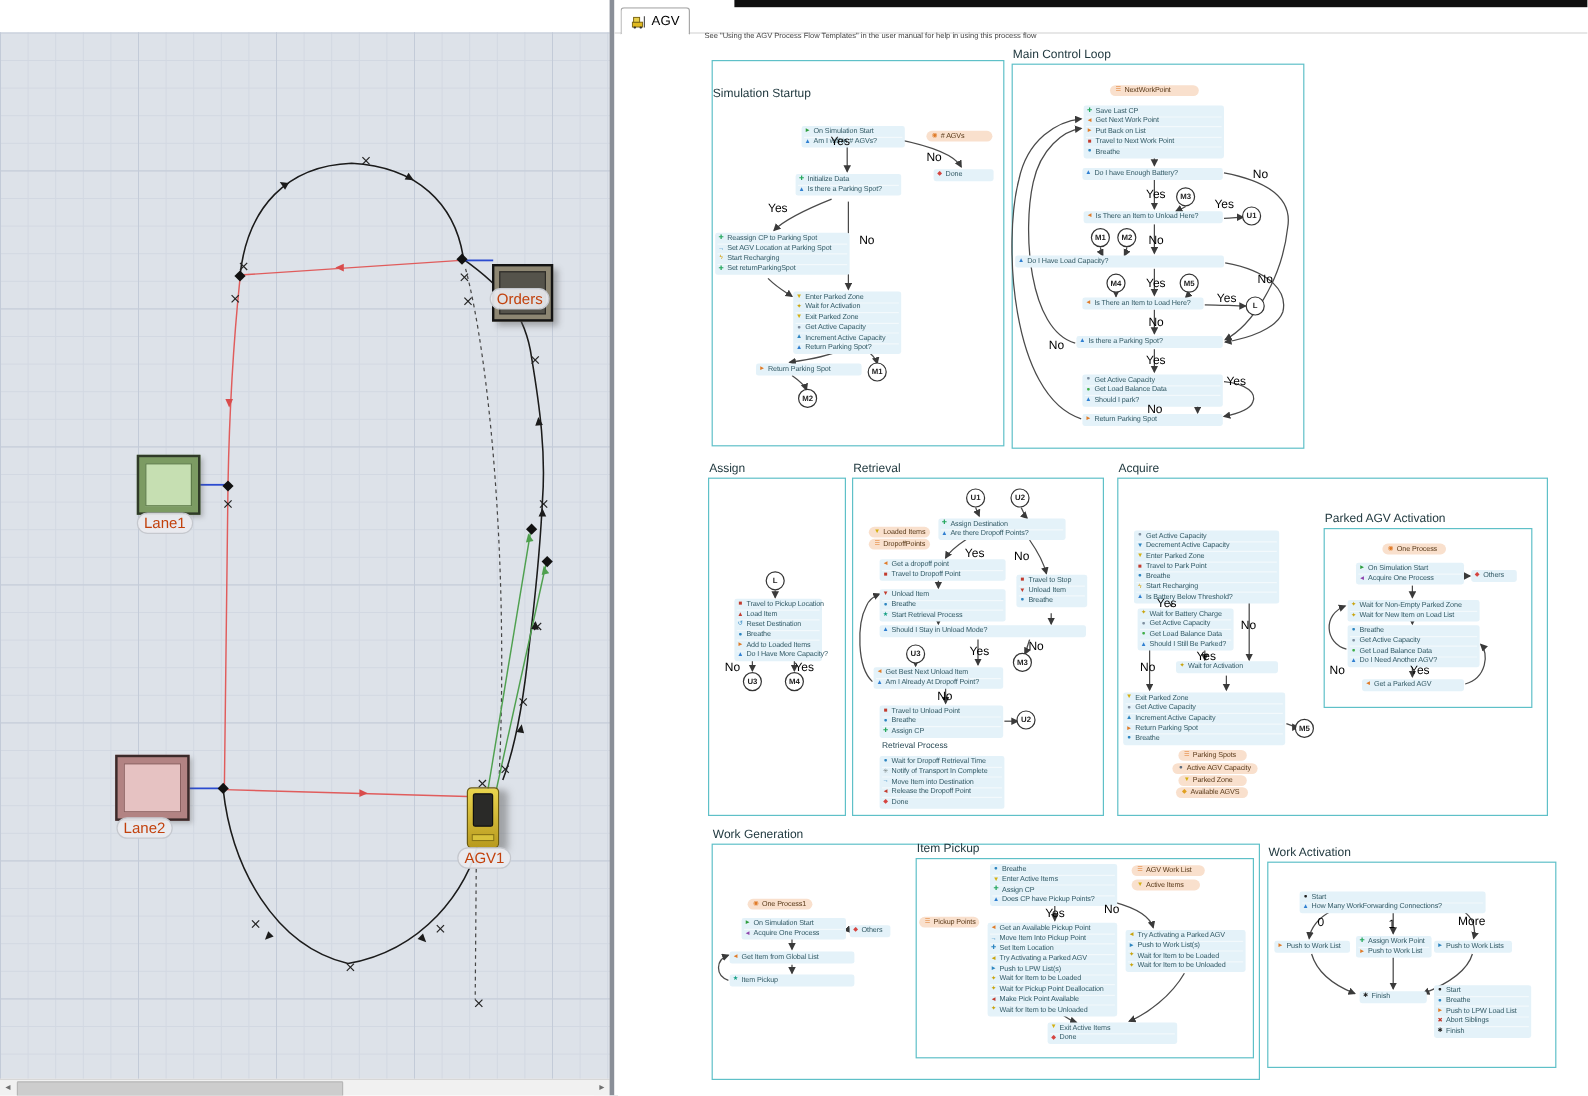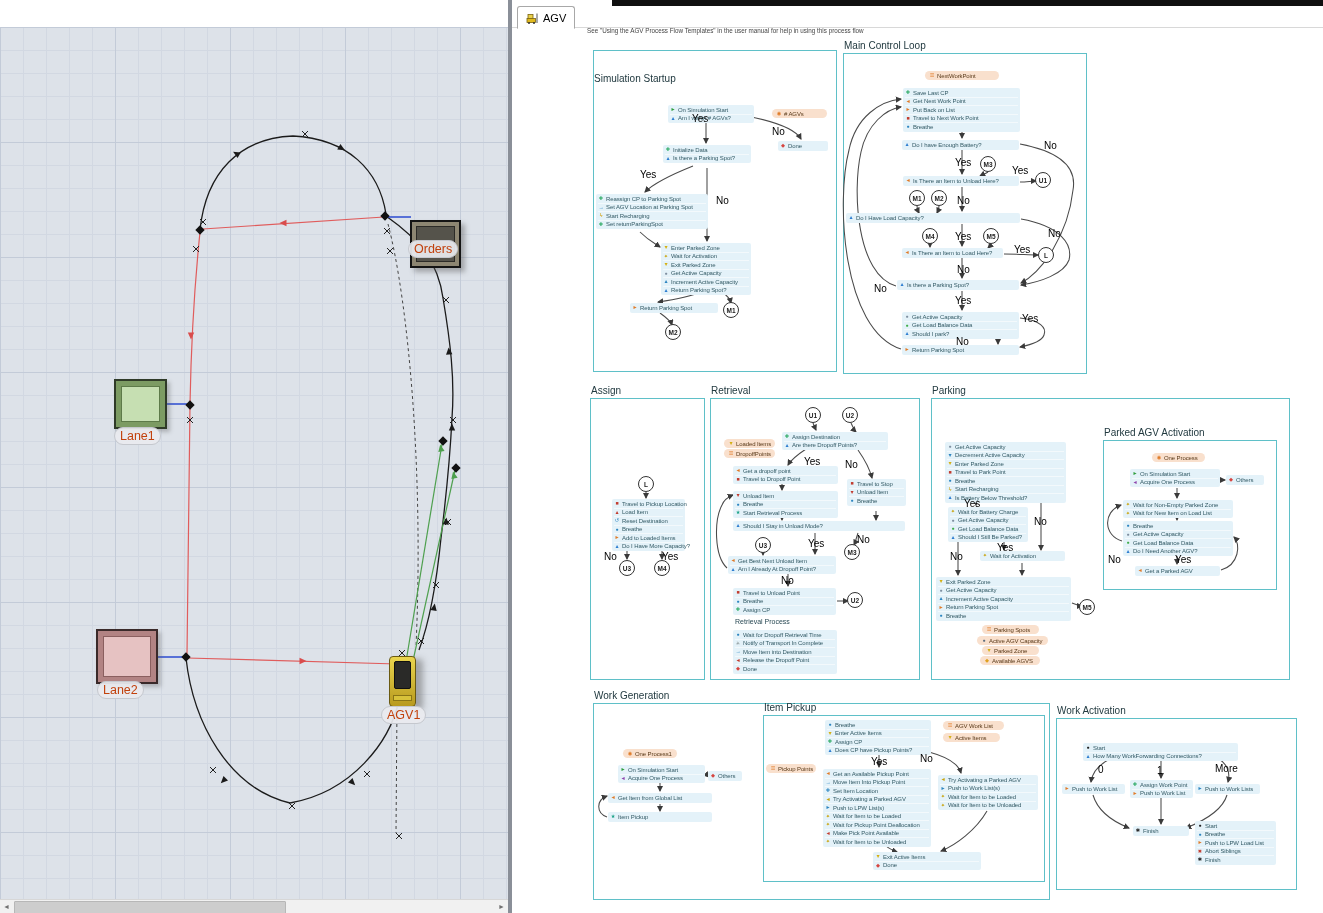--- a/index.html
+++ b/index.html
@@ -201,21 +201,21 @@
 
   <div class="flow-container" style="left: 593px; top: 50px; width: 242px; height: 320px;"></div>
       <div class="flow-title" style="left: 594px; top: 37px; margin-top: 36px;">Simulation Startup</div>
       <div class="flow-container" style="left: 843px; top: 53px; width: 242px; height: 319px;"></div>
       <div class="flow-title" style="left: 844px; top: 40px;">Main Control Loop</div>
       <div class="flow-container" style="left: 590px; top: 398px; width: 113px; height: 280px;"></div>
       <div class="flow-title" style="left: 591px; top: 385px;">Assign</div>
       <div class="flow-container" style="left: 710px; top: 398px; width: 208px; height: 280px;"></div>
       <div class="flow-title" style="left: 711px; top: 385px;">Retrieval</div>
       <div class="flow-container" style="left: 931px; top: 398px; width: 357px; height: 280px;"></div>
-      <div class="flow-title" style="left: 932px; top: 385px;">Parking</div>
+      <div class="flow-title" style="left: 932px; top: 385px;">Acquire</div>
       <div class="flow-container" style="left: 1103px; top: 440px; width: 172px; height: 148px;"></div>
       <div class="flow-title" style="left: 1104px; top: 427px;">Parked AGV Activation</div>
       <div class="flow-container" style="left: 593px; top: 703px; width: 455px; height: 195px;"></div>
       <div class="flow-title" style="left: 594px; top: 690px;">Work Generation</div>
       <div class="flow-container" style="left: 763px; top: 715px; width: 280px; height: 165px;"></div>
       <div class="flow-title" style="left: 764px; top: 702px;">Item Pickup</div>
       <div class="flow-container" style="left: 1056px; top: 718px; width: 239px; height: 170px;"></div>
       <div class="flow-title" style="left: 1057px; top: 705px;">Work Activation</div>
       <svg id="edges-svg" width="1323" height="913" viewBox="0 0 1323 913" style="position:absolute;left:0;top:0;">
       <defs>

